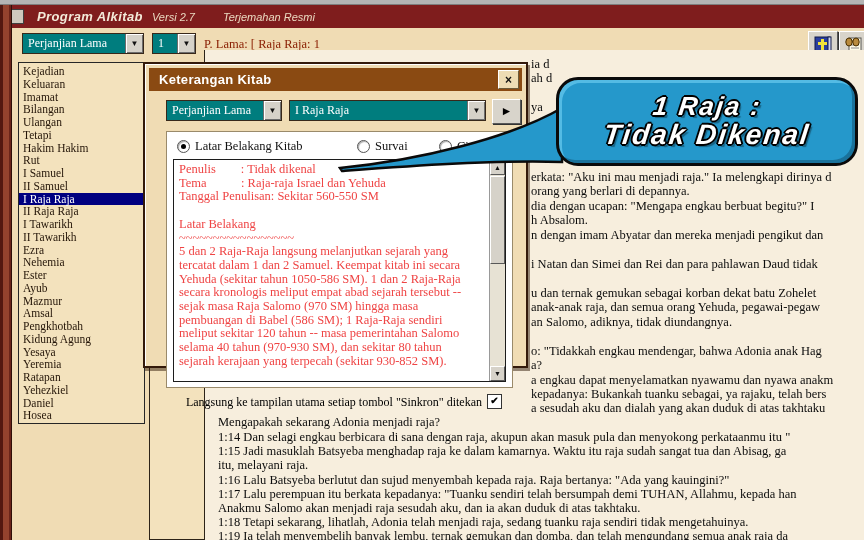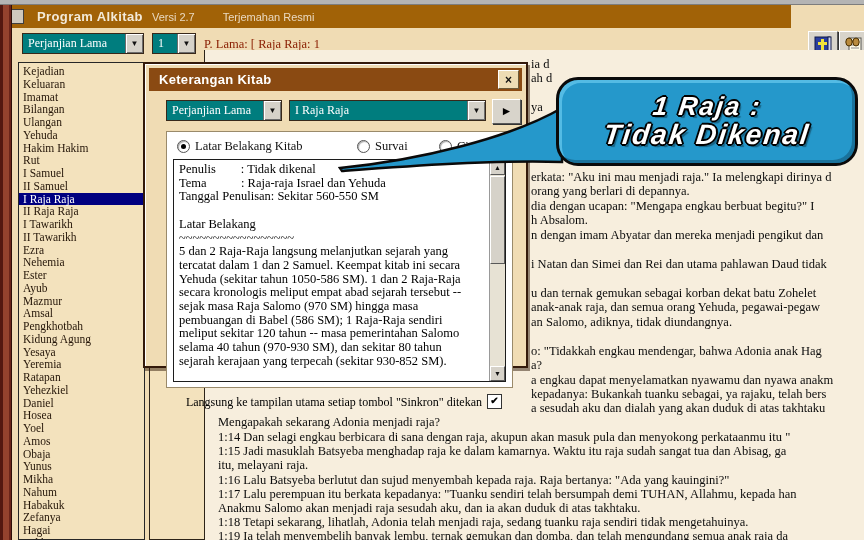--- a/index.html
+++ b/index.html
@@ -2,21 +2,21 @@
 <html><head>
 <meta charset="utf-8">
 <style>
   html,body{margin:0;padding:0;}
   body{width:864px;height:540px;overflow:hidden;position:relative;
        background:#f0dcb4;font-family:"Liberation Serif",serif;}
   .abs{position:absolute;}
 
   
   #top-strip{left:0;top:0;width:864px;height:5px;background:#b4b4b4;border-bottom:1px solid #7d7d7d;box-sizing:border-box;}
-  #titlebar{left:0;top:5px;width:791px;height:23px;background:#a16207;display:flex;align-items:center;}
+  #titlebar{left:0;top:5px;width:864px;height:23px;background:#7f1d1d;display:flex;align-items:center;font-style:italic;}
   #win-icon{width:13px;height:13px;background:#cfc8bd;border:1px solid #3f3f3f;margin-left:9px;}
   .t-main{font-family:"Liberation Sans",sans-serif;font-weight:bold;font-size:13px;color:#f3ead9;margin-left:13px;letter-spacing:.4px;}
   .t-ver{font-family:"Liberation Sans",sans-serif;font-size:11px;color:#ead9c0;margin-left:9px;}
   .t-sub{font-family:"Liberation Sans",sans-serif;font-size:11px;color:#ead9c0;margin-left:28px;}
   #left-strip{left:0;top:5px;width:12px;height:535px;
       background:linear-gradient(90deg,#531710 0 3px,#94422e 3px 9px,#6b241a 9px 11px,#2f0f08 11px 12px);}
 
   
   .combo{position:absolute;height:21px;border:1px solid #38281a;background:#007d7e;display:flex;box-sizing:border-box;}
   .combo .ctxt{color:#fff;font-size:12px;line-height:18px;padding:0 5px;flex:1;white-space:nowrap;overflow:hidden;}
@@ -27,21 +27,21 @@
   #combo-chapter{left:152px;top:33px;width:44px;}
   #toolbar-ref{left:204px;top:37px;color:#8b2104;font-size:12.5px;white-space:nowrap;}
   .tb-btn{position:absolute;top:31px;width:28px;height:25px;background:#d8d4cb;
       border:1px solid;border-color:#ffffff #585858 #585858 #ffffff;box-shadow:1px 1px 0 #333;
       display:flex;align-items:center;justify-content:center;}
   #btn-bible{left:808px;} #btn-read{left:839px;}
 
   
   #main-panel{left:204px;top:50px;width:660px;height:490px;background:#f7eedd;border-left:1px solid #2c2318;box-sizing:border-box;z-index:3;}
   #mid-panel{left:149px;top:62px;width:56px;height:478px;background:#f3e2bd;border:1px solid #2c2318;box-sizing:border-box;z-index:4;}
-  #book-list{left:18px;top:62px;width:127px;height:478px;background:#f3e2bd;border:1px solid #262626;
+  #book-list{left:18px;top:62px;width:127px;height:362px;background:#f3e2bd;border:1px solid #262626;
       box-sizing:border-box;overflow:hidden;padding:2px 0 0 0;z-index:5;}
   .sb-item{font-size:11.5px;line-height:12.75px;color:#241508;white-space:nowrap;padding-left:4px;}
   .sb-item.sel{background:#000080;color:#ffffff;}
   #verse-layer{left:0;top:0;width:864px;height:540px;z-index:6;pointer-events:none;}
   .vline{position:absolute;font-size:12.5px;color:#0c0c0c;white-space:nowrap;}
 
   
   #dialog{left:143px;top:62px;width:385px;height:306px;background:#f0dcb4;
       border:2px solid #33190a;box-shadow:2px 3px 0 rgba(50,25,8,.5),inset 1px 1px 0 #fff;z-index:40;box-sizing:border-box;}
   #dlg-titlebar{position:absolute;left:4px;top:4px;right:4px;height:23px;background:#8a4a12;
@@ -54,21 +54,21 @@
   #dlg-play{position:absolute;left:347px;top:35px;width:27px;height:23px;background:#d8d4cb;
       border:1px solid;border-color:#fff #585858 #585858 #fff;box-shadow:1px 1px 0 #333;
       display:flex;align-items:center;justify-content:center;font-size:12px;color:#000;}
   #dlg-group{position:absolute;left:21px;top:67px;width:347px;height:257px;background:#ffffff;border:1px solid #9a8a6a;box-sizing:border-box;}
   .radio{position:absolute;display:flex;align-items:center;gap:5px;font-size:12.5px;color:#101010;white-space:nowrap;}
   #radio-1{left:10px;top:7px;} #radio-2{left:190px;top:7px;} #radio-3{left:272px;top:7px;}
   .rdot{width:11px;height:11px;border-radius:50%;background:#fff;border:1px solid #555;box-shadow:inset 1px 1px 1px #aaa;position:relative;flex:none;}
   .rdot.on::after{content:"";position:absolute;left:3px;top:3px;width:5px;height:5px;background:#000;border-radius:50%;}
   #dlg-textarea{position:absolute;left:6px;top:27px;width:333px;height:223px;background:#fff;border:1px solid #1c1c1c;box-sizing:border-box;}
   #info-text{position:absolute;left:5px;top:3px;right:20px;bottom:2px;overflow:hidden;}
-  .info-line{font-size:12.5px;line-height:13.7px;color:#000000;white-space:pre;}
+  .info-line{font-size:12.5px;line-height:13.7px;color:#ef4444;white-space:pre;}
   #dlg-scroll{position:absolute;right:0;top:0;width:16px;height:221px;background:#e7e2d4;border-left:1px solid #999;box-sizing:border-box;}
   .sc-btn{position:absolute;left:0;width:15px;height:15px;background:#d6d2c9;border:1px solid;border-color:#fff #585858 #585858 #fff;
       box-sizing:border-box;font-size:7px;color:#111;display:flex;align-items:center;justify-content:center;}
   #sc-up{top:0;} #sc-down{bottom:0;}
   #sc-thumb{position:absolute;left:0;top:16px;width:15px;height:88px;background:#d6d2c9;border:1px solid;border-color:#fff #585858 #585858 #fff;box-sizing:border-box;}
   #dlg-checkrow{position:absolute;left:0;top:330px;width:100%;height:16px;}
   #dlg-checklabel{position:absolute;right:44px;top:1px;color:#000000;font-size:12px;white-space:nowrap;}
   #dlg-checkbox{position:absolute;right:24px;top:0;width:13px;height:13px;background:#fff;border:1px solid #333;
       font-size:10px;line-height:12px;text-align:center;color:#000;font-weight:bold;}
 
@@ -125,21 +125,21 @@
 </div>
 
 <div id="main-panel" class="abs"></div>
 <div id="mid-panel" class="abs"></div>
 <div id="book-list" class="abs">
     <div class="sb-item">Kejadian</div>
     <div class="sb-item">Keluaran</div>
     <div class="sb-item">Imamat</div>
     <div class="sb-item">Bilangan</div>
     <div class="sb-item">Ulangan</div>
-    <div class="sb-item">Yehuda</div>
+    <div class="sb-item">Tetapi</div>
     <div class="sb-item">Hakim Hakim</div>
     <div class="sb-item">Rut</div>
     <div class="sb-item">I Samuel</div>
     <div class="sb-item">II Samuel</div>
     <div class="sb-item sel">I Raja Raja</div>
     <div class="sb-item">II Raja Raja</div>
     <div class="sb-item">I Tawarikh</div>
     <div class="sb-item">II Tawarikh</div>
     <div class="sb-item">Ezra</div>
     <div class="sb-item">Nehemia</div>
@@ -169,21 +169,21 @@
 <div id="verse-layer" class="abs">
     <div class="vline" style="left: 531px; top: 57px;">ia d</div>
     <div class="vline" style="left: 531px; top: 71px;">ah d</div>
     <div class="vline" style="left: 531px; top: 86px; padding-left: 47px;">uan</div>
     <div class="vline" style="left: 531px; top: 100px;">ya</div>
     <div class="vline" style="left: 531px; top: 170px;">erkata: "Aku ini mau menjadi raja." Ia melengkapi dirinya d</div>
     <div class="vline" style="left: 531px; top: 184px;">orang yang berlari di depannya.</div>
     <div class="vline" style="left: 531px; top: 199px;">dia dengan ucapan: "Mengapa engkau berbuat begitu?" I</div>
     <div class="vline" style="left: 531px; top: 213px;">h Absalom.</div>
     <div class="vline" style="left: 531px; top: 228px;">n dengan imam Abyatar dan mereka menjadi pengikut dan</div>
-    <div class="vline" style="left: 531px; top: 257px;">i Natan dan Simei dan Rei dan utama pahlawan Daud tidak</div>
+    <div class="vline" style="left: 531px; top: 257px;">i Natan dan Simei dan Rei dan para pahlawan Daud tidak</div>
     <div class="vline" style="left: 531px; top: 286px;">u dan ternak gemukan sebagai korban dekat batu Zohelet</div>
     <div class="vline" style="left: 531px; top: 300px;">anak-anak raja, dan semua orang Yehuda, pegawai-pegaw</div>
     <div class="vline" style="left: 531px; top: 315px;">an Salomo, adiknya, tidak diundangnya.</div>
     <div class="vline" style="left: 531px; top: 344px;">o: "Tidakkah engkau mendengar, bahwa Adonia anak Hag</div>
     <div class="vline" style="left: 531px; top: 358px;">a?</div>
     <div class="vline" style="left: 531px; top: 373px;">a engkau dapat menyelamatkan nyawamu dan nyawa anakm</div>
     <div class="vline" style="left: 531px; top: 387px;">kepadanya: Bukankah tuanku sebagai, ya rajaku, telah bers</div>
     <div class="vline" style="left: 531px; top: 401px;">a sesudah aku dan dialah yang akan duduk di atas takhtaku</div>
     <div class="vline" style="left: 218px; top: 415px;">Mengapakah sekarang Adonia menjadi raja?</div>
     <div class="vline" style="left: 218px; top: 430px;">1:14 Dan selagi engkau berbicara di sana dengan raja, akupun akan masuk pula dan menyokong perkataanmu itu "</div>

